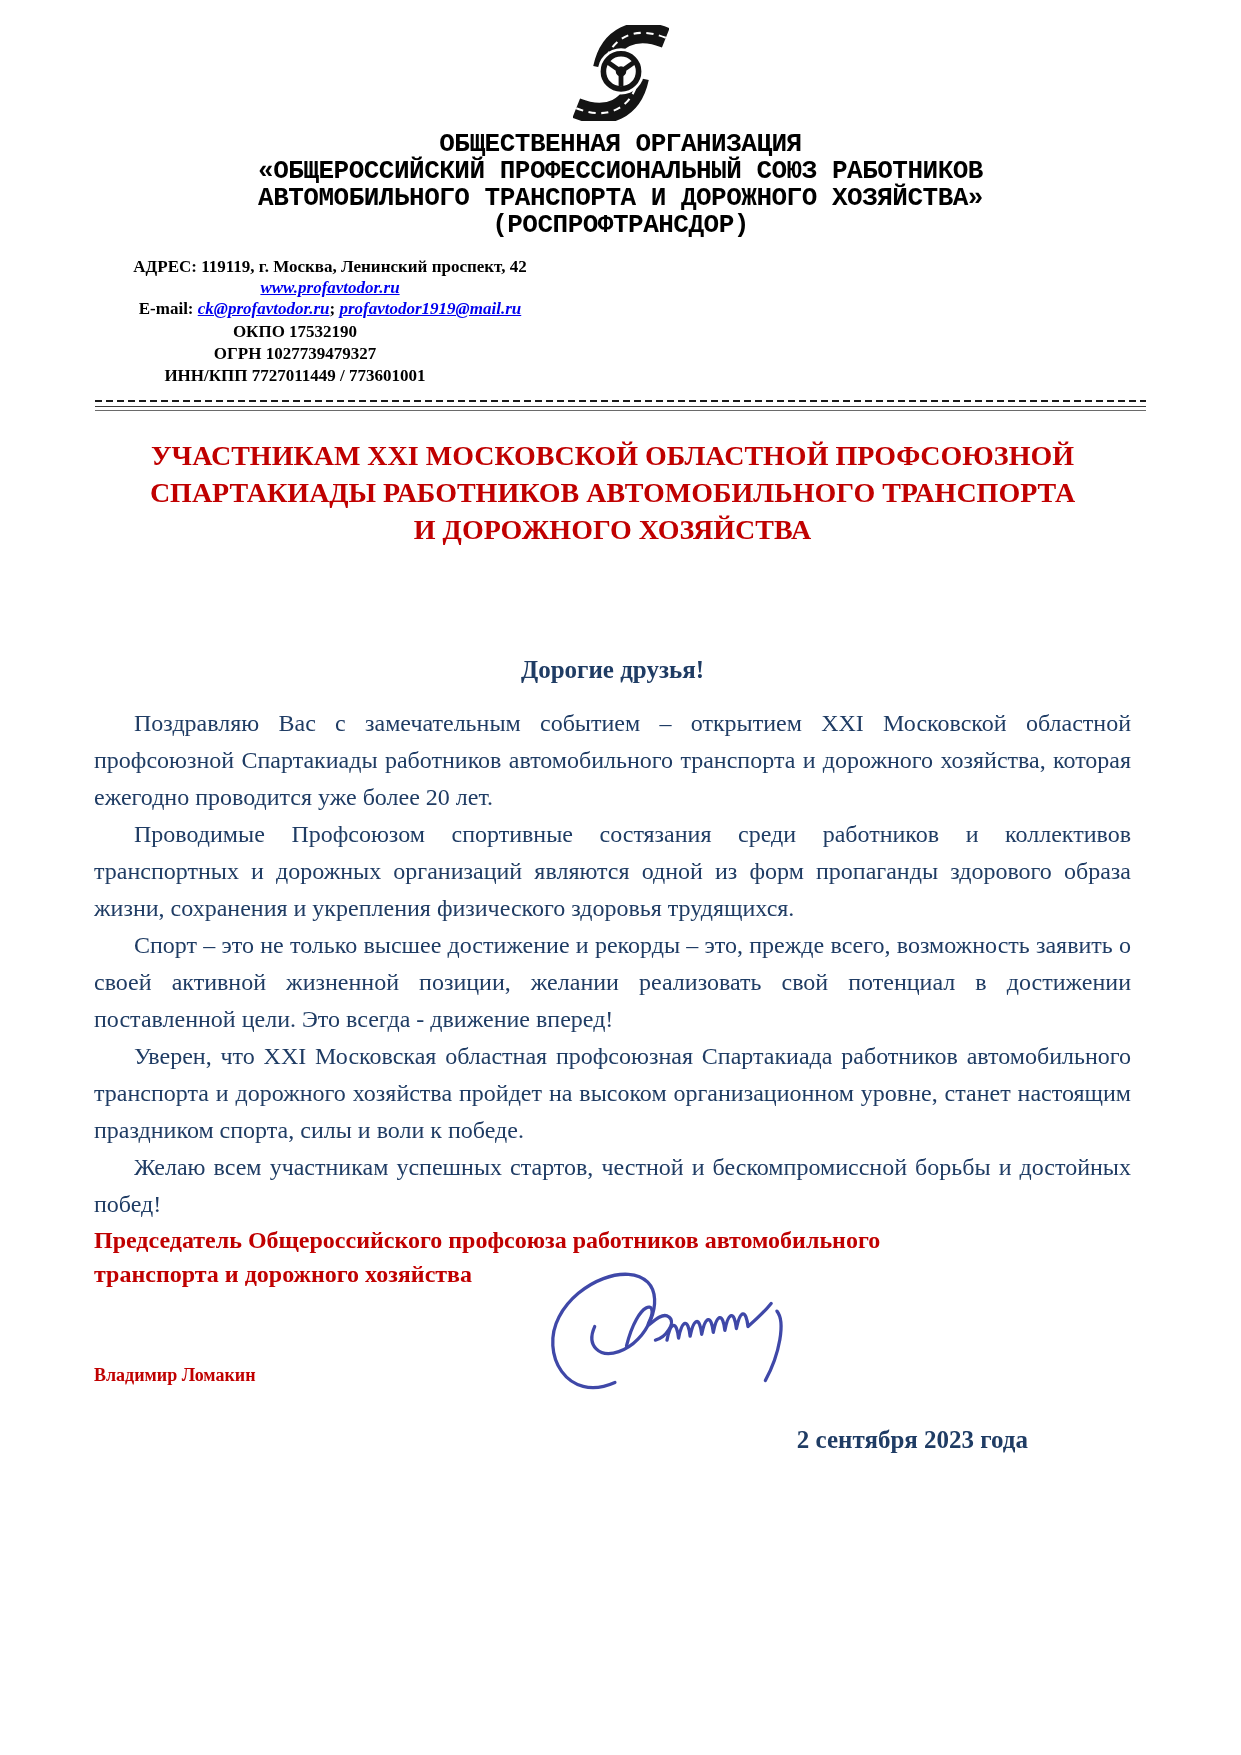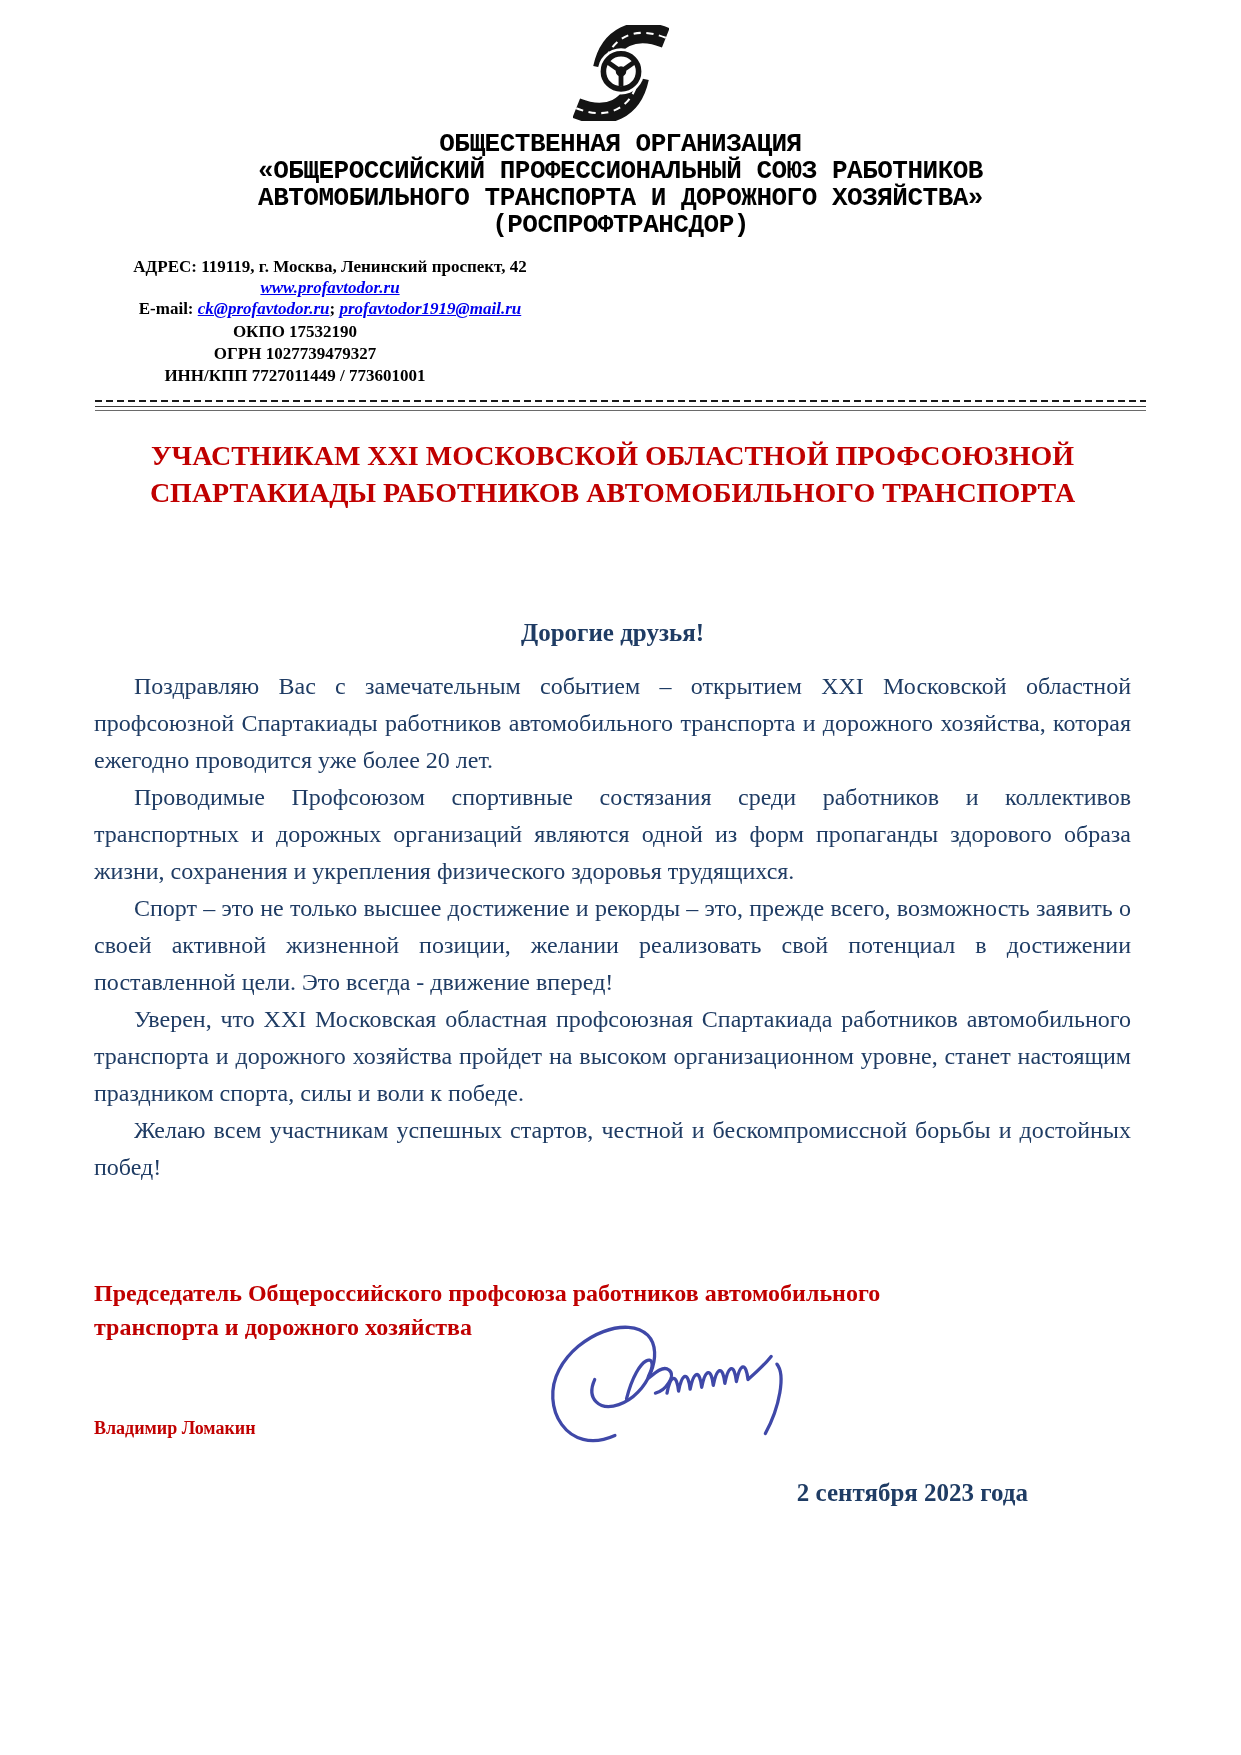--- a/index.html
+++ b/index.html
@@ -74,21 +74,21 @@
     color:var(--body-navy,#1F3C64);
   }
   .body-text{margin-top:21px;}
   .body-text p{
     font-size:24px;line-height:37px;
     color:var(--body-navy,#1F3C64);
     text-align:justify;
     text-indent:40px;
   }
   
-  .signoff{position:relative;margin-top:90px;}
+  .signoff{position:relative;}
   .signoff-title{
     font-weight:bold;font-size:24px;line-height:34px;
     color:var(--accent-red,#C00000);
     max-width:912px;
   }
   .signature{
     position:absolute;
     left:398px;top:38px;
     width:350px;height:135px;
   }
@@ -158,20 +158,21 @@
       <div class="sep-dashed"></div>
       <div class="sep-double"></div>
     </div>
   </div>
 
   <div class="content">
 
     <div class="letter-title">
       <div>УЧАСТНИКАМ XXI МОСКОВСКОЙ ОБЛАСТНОЙ ПРОФСОЮЗНОЙ</div>
       <div>СПАРТАКИАДЫ РАБОТНИКОВ АВТОМОБИЛЬНОГО ТРАНСПОРТА</div>
+      <div>И ДОРОЖНОГО ХОЗЯЙСТВА</div>
     </div>
 
     <div class="salutation">Дорогие друзья!</div>
 
     <div class="body-text">
       <p>Поздравляю Вас с замечательным событием – открытием XXI Московской областной профсоюзной Спартакиады работников автомобильного транспорта и дорожного хозяйства, которая ежегодно проводится уже более 20 лет.</p>
       <p>Проводимые Профсоюзом спортивные состязания среди работников и коллективов транспортных и дорожных организаций являются одной из форм пропаганды здорового образа жизни, сохранения и укрепления физического здоровья трудящихся.</p>
       <p>Спорт – это не только высшее достижение и рекорды – это, прежде всего, возможность заявить о своей активной жизненной позиции, желании реализовать свой потенциал в достижении поставленной цели. Это всегда - движение вперед!</p>
       <p>Уверен, что XXI Московская областная профсоюзная Спартакиада работников автомобильного транспорта и дорожного хозяйства пройдет на высоком организационном уровне, станет настоящим праздником спорта, силы и воли к победе.</p>
       <p>Желаю всем участникам успешных стартов, честной и бескомпромиссной борьбы и достойных побед!</p>

